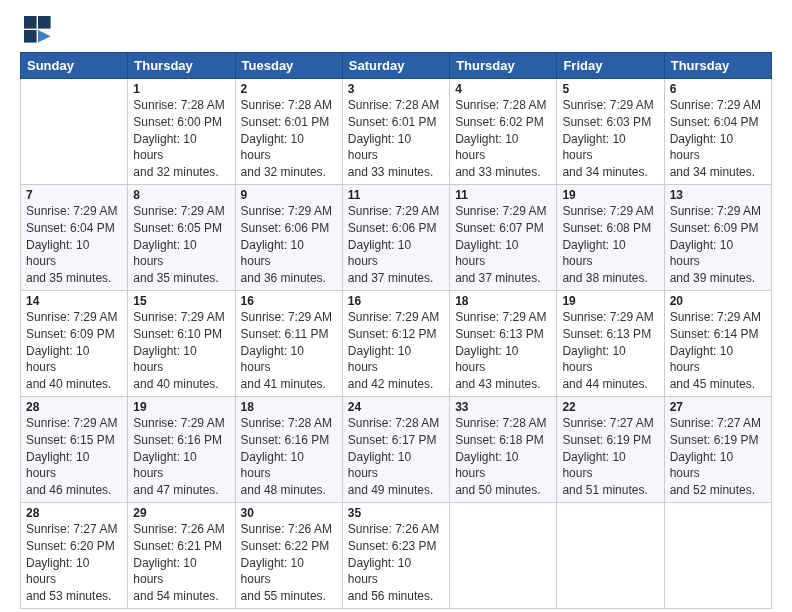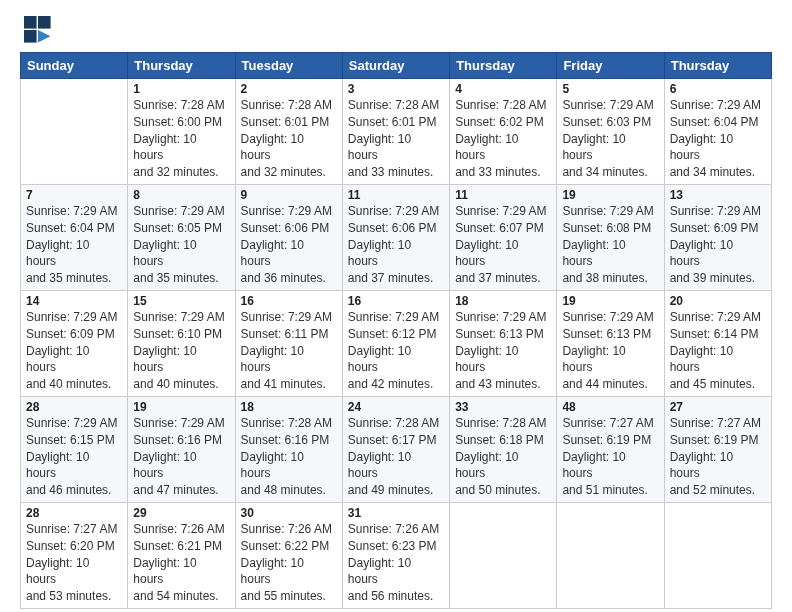--- a/index.html
+++ b/index.html
@@ -304,21 +304,21 @@
 and 49 minutes.</div>
           </td>
           <td>
             <span class="day-number">33</span>
             <div class="day-info" style="white-space: pre-line;">Sunrise: 7:28 AM
 Sunset: 6:18 PM
 Daylight: 10 hours
 and 50 minutes.</div>
           </td>
           <td>
-            <span class="day-number">48</span>
+            <span class="day-number">22</span>
             <div class="day-info" style="white-space: pre-line;">Sunrise: 7:27 AM
 Sunset: 6:19 PM
 Daylight: 10 hours
 and 51 minutes.</div>
           </td>
           <td>
             <span class="day-number">27</span>
             <div class="day-info" style="white-space: pre-line;">Sunrise: 7:27 AM
 Sunset: 6:19 PM
 Daylight: 10 hours
@@ -341,21 +341,21 @@
 and 54 minutes.</div>
           </td>
           <td>
             <span class="day-number">30</span>
             <div class="day-info" style="white-space: pre-line;">Sunrise: 7:26 AM
 Sunset: 6:22 PM
 Daylight: 10 hours
 and 55 minutes.</div>
           </td>
           <td>
-            <span class="day-number">31</span>
+            <span class="day-number">35</span>
             <div class="day-info" style="white-space: pre-line;">Sunrise: 7:26 AM
 Sunset: 6:23 PM
 Daylight: 10 hours
 and 56 minutes.</div>
           </td>
           <td class="empty-cell"></td>
           <td class="empty-cell"></td>
           <td class="empty-cell"></td>
         </tr>
       </tbody>

